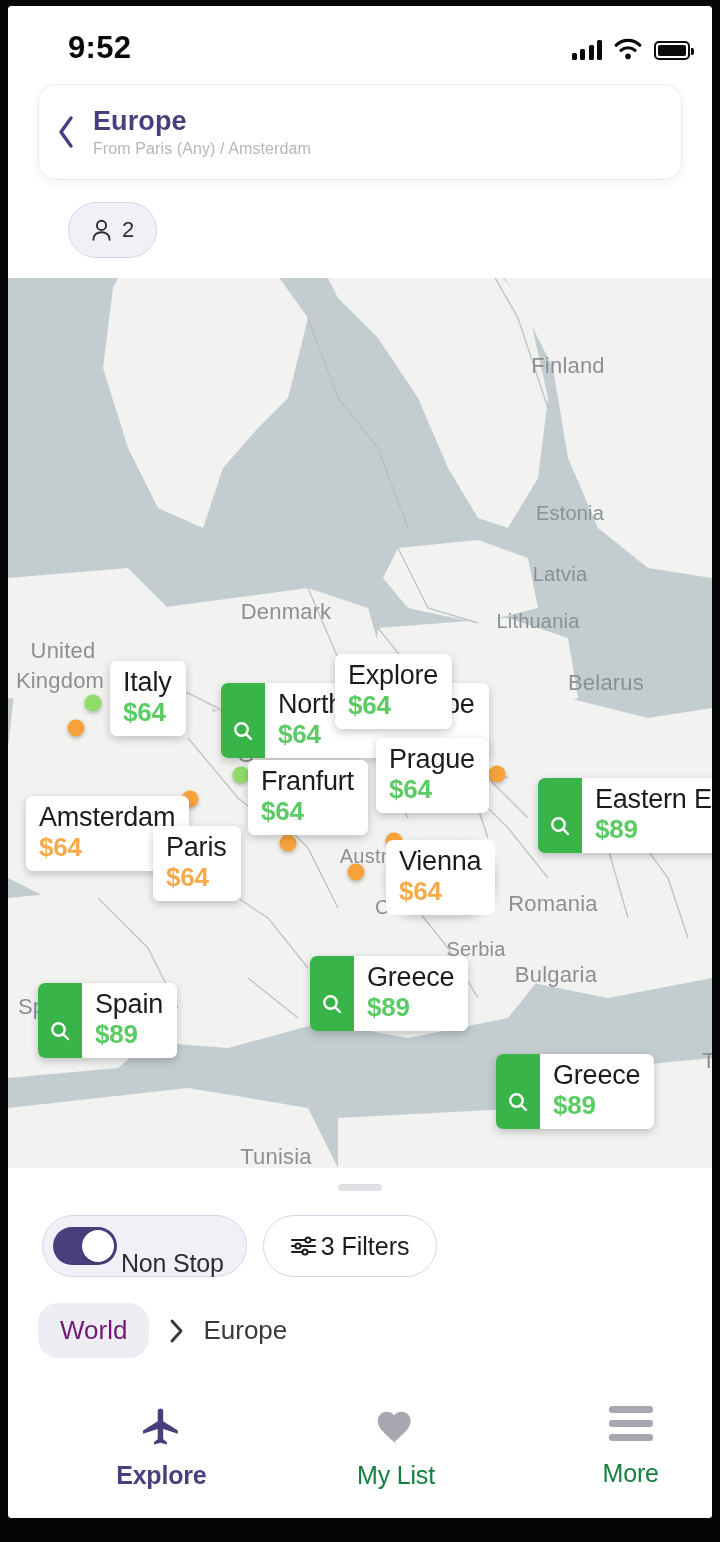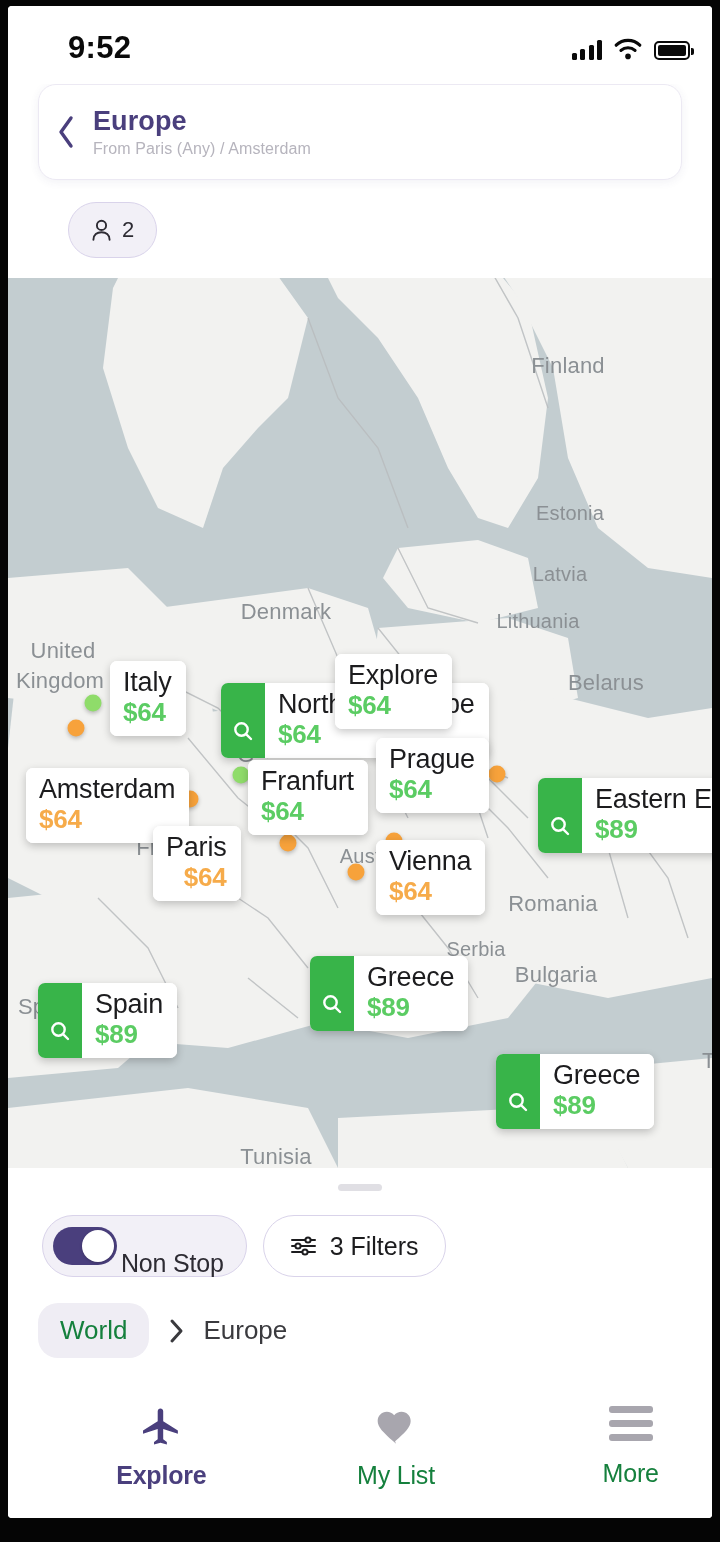--- a/index.html
+++ b/index.html
@@ -69,26 +69,26 @@
            border-radius:20px 20px 0 0; z-index:30; }
   #grab { width:44px; height:7px; background:#e0dfe4; border-radius:4px; margin:16px auto 0 auto; }
   #sheet-ctrls { display:flex; gap:16px; padding:24px 34px 0 34px; }
   .sw-pill { height:62px; border:1.5px solid #d9d3ea; border-radius:31px; background:#f2f0f7;
              display:flex; align-items:center; gap:4px; padding:0 22px 0 10px; }
   .sw { width:64px; height:38px; border-radius:19px; background:#4a3f7d; position:relative; flex:none; }
   .sw i { position:absolute; right:3px; top:3px; width:32px; height:32px; border-radius:50%; background:#fff;
           box-shadow:0 1px 3px rgba(0,0,0,.22); }
   .sw-pill span { font-size:25px; color:#2d2b33; letter-spacing:-.2px;margin-top:35px; }
   .flt-pill { height:62px; border:1.5px solid #d9d3ea; border-radius:31px; background:#fff;
-              display:flex; align-items:center; gap:13px; padding:0 26px; }
+              display:flex; align-items:center; gap:4px; padding:0 26px; }
   .flt-pill span { font-size:25px; color:#1c1c1e; }
   .flt-pill svg { width:27px; height:22px; }
 
   #crumbs { display:flex; align-items:center; gap:8px; padding:26px 34px 0 30px; }
-  #crumb-world { font-size:26px; color:#15803d; background:#efedf4; border-radius:20px; padding:12px 22px; }
+  #crumb-world { font-size:26px; color:#701a75; background:#efedf4; border-radius:20px; padding:12px 22px; }
   #crumbs .sep { width:18px; height:26px; display:flex; align-items:center; margin:0 10px; }
   #crumb-cur { font-size:26px; color:#3a3a3e; }
 
   
   #tabbar { position:absolute; left:0; bottom:0; width:704px; height:134px;
             background:rgba(255,255,255,.80); display:flex; z-index:36;margin-left:36px; }
   .tab { flex:1; display:flex; flex-direction:column; align-items:center; justify-content:flex-start;
          padding-top:22px; gap:11px; }
   .tab .lbl { font-size:25px; letter-spacing:-.2px; }
   .tab.active .lbl { color:#4a3f7d; font-weight:700; }
@@ -246,21 +246,21 @@
     </div>
 
     <div class="mk" style="left:102px; top:383px;">
       <div class="anchor"></div>
       <div class="body">
         <div class="nm">Italy</div>
         <div class="pr green">$64</div>
       </div>
     </div>
 
-    <div class="mk" style="left:18px; top:490px;">
+    <div class="mk" style="left:18px; top:518px;">
       <div class="body">
         <div class="nm">Amsterdam</div>
         <div class="pr orange">$64</div>
       </div>
     </div>
 
     <div class="mk" style="left:327px; top:376px;">
       <div class="anchor"></div>
       <div class="body">
         <div class="nm">Explore</div>
@@ -277,28 +277,28 @@
     </div>
 
     <div class="mk" style="left:368px; top:460px;">
       <div class="anchor"></div>
       <div class="body">
         <div class="nm">Prague</div>
         <div class="pr green">$64</div>
       </div>
     </div>
 
-    <div class="mk" style="left:145px; top:548px;text-align:right;">
+    <div class="mk" style="left:145px; top:548px;">
       <div class="body">
         <div class="nm">Paris</div>
         <div class="pr orange">$64</div>
       </div>
     </div>
 
-    <div class="mk" style="left:368px; top:562px;">
+    <div class="mk" style="left:378px; top:562px;border-radius:32px;">
       <div class="body">
         <div class="nm">Vienna</div>
         <div class="pr orange">$64</div>
       </div>
     </div>
   </div>
 
   <div id="statusbar">
     <div id="clock">9:52</div>
     <div id="sb-icons">

